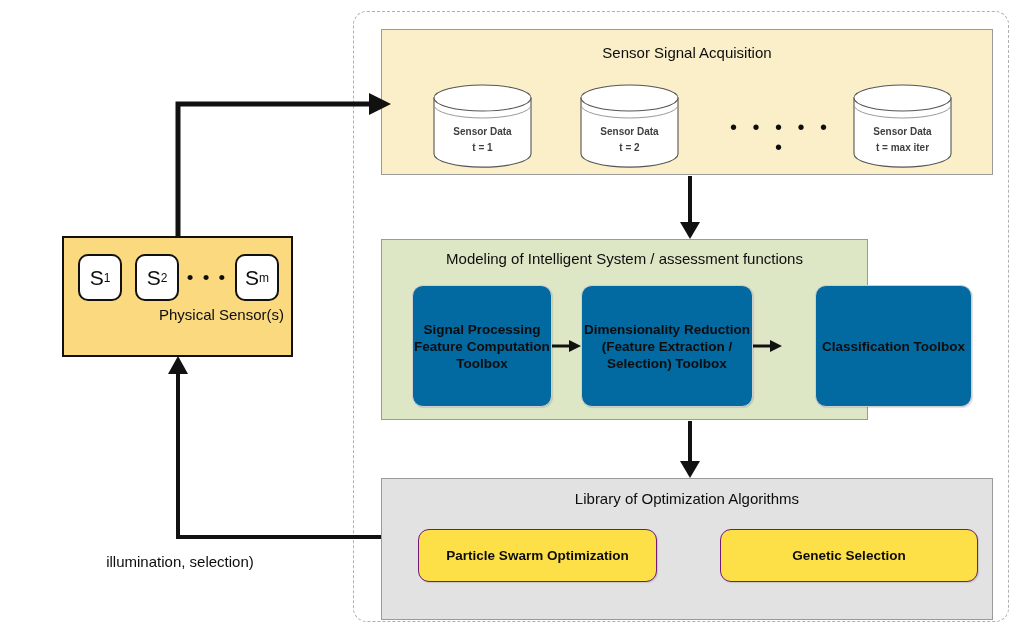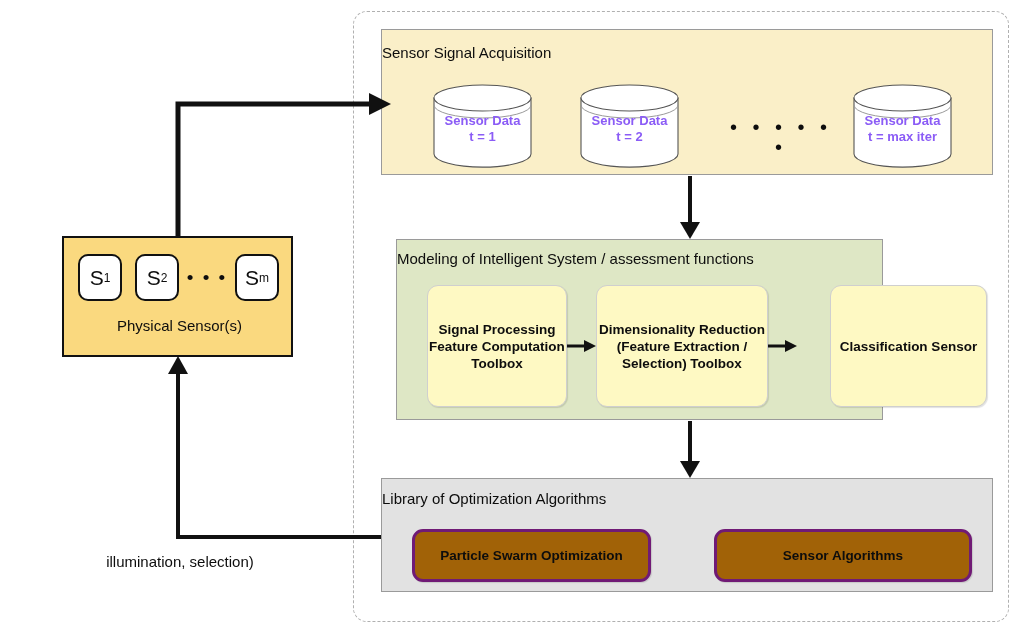--- a/index.html
+++ b/index.html
@@ -28,20 +28,21 @@
     box-sizing: border-box;
   }
 
   
   .panel {
     position: absolute;
     box-sizing: border-box;
     border: 1px solid #9a9a9a;
   }
   .panel-title {
+    text-align: center;
     font-size: 15px;
     font-weight: 400;
     line-height: 18px;
     color: #0d0d0d;
   }
 
   
   #acquisition-panel {
     left: 381px;
     top: 29px;
@@ -61,59 +62,59 @@
   .cylinder {
     position: absolute;
     top: 0;
     width: 107px;
     height: 84px;
   }
   .cylinder svg { position: absolute; left: 0; top: 0; }
   .cyl-label {
     position: absolute;
     left: 0;
-    top: 29px;
+    top: 40px;
     width: 107px;
     text-align: center;
-    font-size: 13px;
+    font-size: 10px;
     font-weight: bold;
     line-height: 16px;
-    color: #8b5cf6;
+    color: #404040;
   }
   #cyl-1 { left: 47px; }
   #cyl-2 { left: 194px; }
   #cyl-3 { left: 467px; }
 
   #acq-ellipsis {
     position: absolute;
     left: 345px;
     top: 33px;
     width: 108px;
     text-align: center;
     font-size: 20px;
     letter-spacing: 5px;
     line-height: 20px;
     color: #0d0d0d;
   }
 
   
   #modeling-panel {
-    left: 396px;
+    left: 381px;
     top: 239px;
     width: 487px;
     height: 181px;
     background: #dee7c5;
   }
   #modeling-panel .panel-title { margin-top: 10px; }
 
   .toolbox {
     position: absolute;
     top: 45px;
     height: 122px;
-    background: #fef9c3;
+    background: #0369a1;
     border: 1px solid #cfcfcf;
     border-radius: 11px;
     box-sizing: border-box;
     display: flex;
     align-items: center;
     justify-content: center;
     text-align: center;
     font-size: 13.5px;
     font-weight: bold;
     line-height: 17px;
@@ -131,41 +132,42 @@
     height: 14px;
   }
   #mini-arrow-1 { left: 170px; }
   #mini-arrow-2 { left: 371px; }
 
   
   #optimization-panel {
     left: 381px;
     top: 478px;
     width: 612px;
-    height: 114px;
+    height: 142px;
     background: #e2e2e2;
   }
   #optimization-panel .panel-title { margin-top: 11px; }
 
   .opt-box {
     position: absolute;
     top: 50px;
     height: 53px;
-    background: #a16207;
-    border: 3px solid #701a75;
+    background: #fde047;
+    border: 1px solid #701a75;
     border-radius: 11px;
     box-sizing: border-box;
     display: flex;
     align-items: center;
     justify-content: center;
     text-align: center;
     font-size: 13.5px;
     font-weight: bold;
     color: #0d0d0d;
     box-shadow: 1px 1px 1px rgba(0,0,0,0.12);
+    margin-left: 6px;
   }
   #opt-box-pso { left: 30px; width: 239px; }
   #opt-box-ga  { left: 332px; width: 258px; }
 
   
   #physical-sensor-panel {
     position: absolute;
     left: 62px;
     top: 236px;
     width: 231px;
@@ -211,25 +213,26 @@
     width: 50px;
     text-align: center;
     font-size: 19px;
     letter-spacing: 2px;
     line-height: 24px;
     color: #0d0d0d;
   }
   #physical-sensor-label {
     position: absolute;
     left: 0;
-    top: 79px;
+    top: 68px;
     width: 231px;
     text-align: center;
     font-size: 15px;
     color: #0d0d0d;
+    padding-left: 42px;
   }
 
   
   #feedback-caption {
     position: absolute;
     left: 6px;
     top: 551px;
     width: 348px;
     text-align: center;
     font-size: 15px;
@@ -317,33 +320,33 @@
   </div>
 
   <div class="mini-arrow" id="mini-arrow-2">
     <svg width="29" height="14" viewBox="0 0 29 14">
       <line x1="0" y1="7" x2="19" y2="7" stroke="#111111" stroke-width="3"></line>
       <polygon points="17,1 29,7 17,13" fill="#111111"></polygon>
     </svg>
   </div>
 
   <div class="toolbox" id="toolbox-class">
-    <span>Classification Sensor</span>
+    <span>Classification Toolbox</span>
   </div>
 </div>
 
 <div class="panel" id="optimization-panel">
   <div class="panel-title">Library of Optimization Algorithms</div>
 
   <div class="opt-box" id="opt-box-pso">
     <span>Particle Swarm Optimization</span>
   </div>
 
   <div class="opt-box" id="opt-box-ga">
-    <span>Sensor Algorithms</span>
+    <span>Genetic Selection</span>
   </div>
 </div>
 
 <div id="physical-sensor-panel">
   <div class="sensor-chip-row">
     <div class="sensor-chip" id="sensor-chip-1">
       <span>S</span>
         <sub>1</sub>
     </div>
     <div class="sensor-chip" id="sensor-chip-2">

